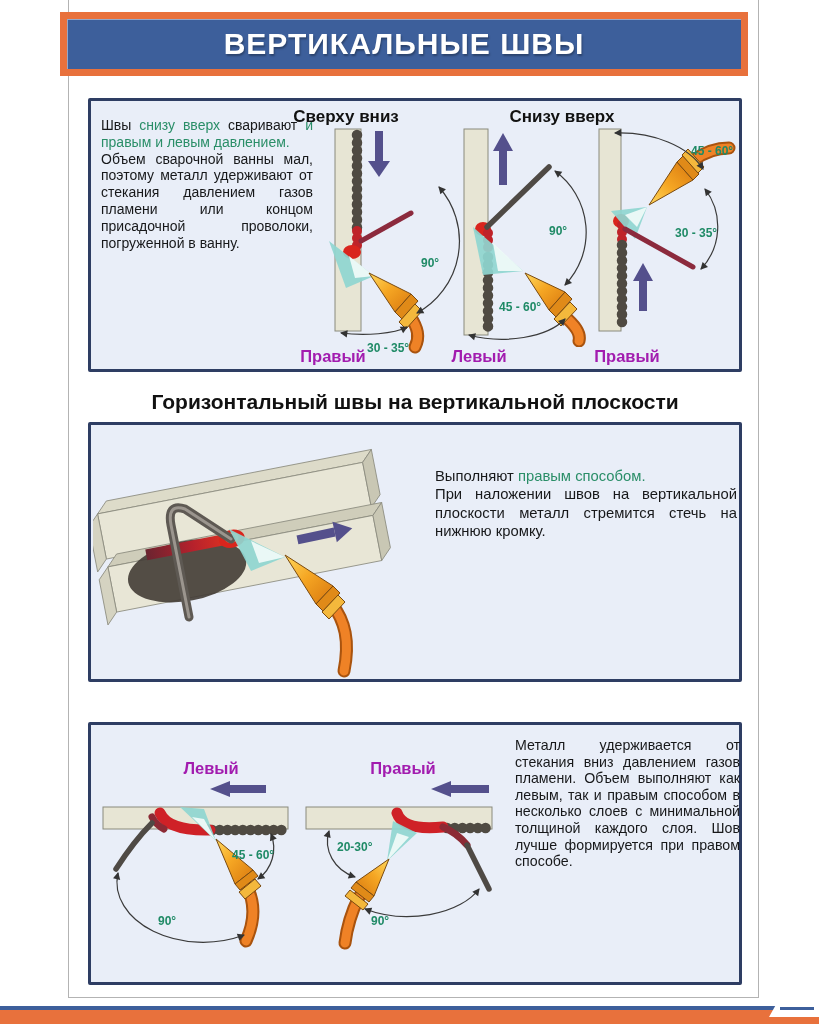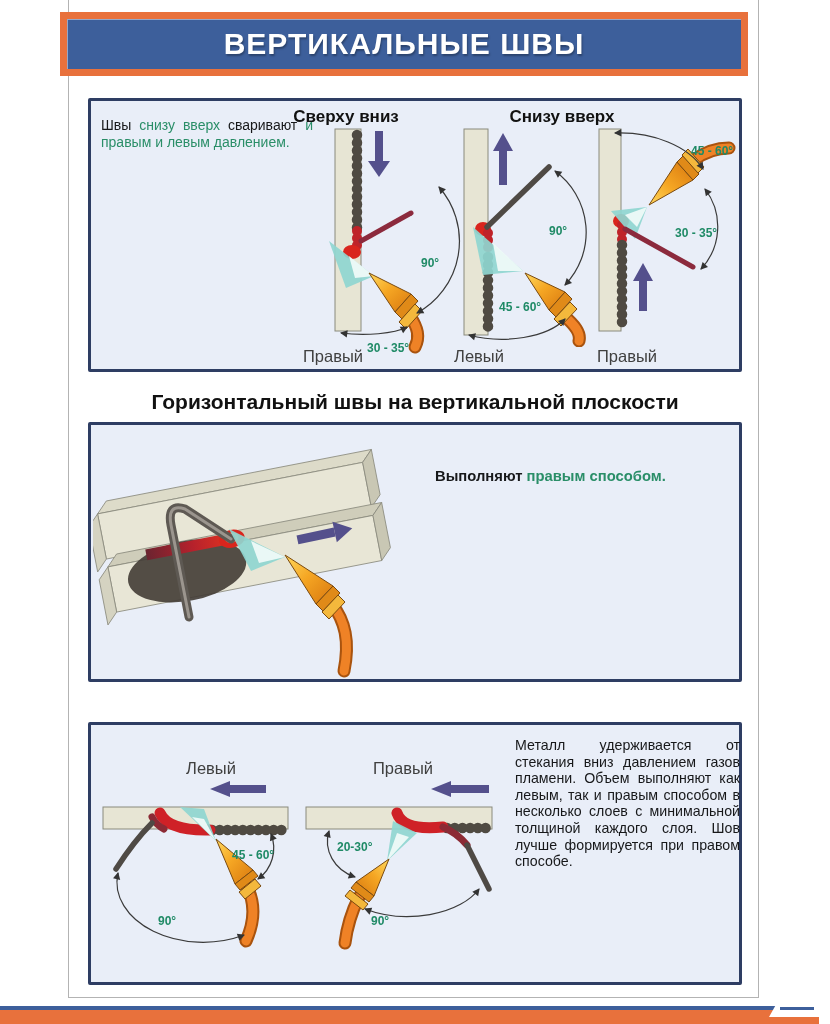--- a/index.html
+++ b/index.html
@@ -16,26 +16,26 @@
   .box1{top:98px;height:274px;}
   .box2{top:422px;height:260px;}
   .box3{top:722px;height:263px;}
   .sectitle{position:absolute;left:88px;width:654px;text-align:center;font-weight:bold;
             font-size:21px;color:#111;}
   .st2{top:390px;}
   .st3{top:691px;}
   .txt{position:absolute;color:#17181a;text-align:justify;}
   .txt p{margin:0;}
   .t-intro{left:10px;top:16px;width:212px;font-size:14px;line-height:1.2;}
-  .t-mid{left:344px;top:42px;width:302px;font-size:14.8px;line-height:1.24;font-weight:bold;}
+  .t-mid{left:344px;top:42px;width:302px;font-size:14.8px;line-height:1.24;}
   .t-ceil{left:424px;top:12px;width:225px;font-size:14.2px;line-height:1.17;}
   .g{color:#2a8e68;}
   .gtitle{position:absolute;top:6px;width:210px;text-align:center;font-weight:bold;font-size:17px;color:#111;}
   .gt1{left:150px;} .gt2{left:366px;}
-  .dlabel{position:absolute;width:100px;text-align:center;font-weight:normal;font-size:16.5px;color:#404040;}
+  .dlabel{position:absolute;width:100px;text-align:center;font-weight:bold;font-size:16.5px;color:#a21caf;}
   .bl{top:246px;}
   .l1{left:192px;} .l2{left:338px;} .l3{left:486px;}
   .cl{top:34px;}
   .cl1{left:70px;} .cl2{left:262px;}
   .dg{position:absolute;}
   .d1{left:228px;top:24px;} .d2{left:360px;top:24px;} .d3{left:490px;top:24px;}
   .d4{left:2px;top:4px;} .d5{left:5px;top:8px;} .d6{left:208px;top:8px;}
   .footline{position:absolute;left:0;top:1006px;width:819px;height:4px;background:#3d5f9b;}
   .footbar{position:absolute;left:0;top:1010px;width:819px;height:14px;background:#e8713c;}
   .brand{position:absolute;left:769px;top:1001px;width:50px;height:16px;background:#fff;
@@ -65,20 +65,21 @@
 <div class="canvas">
   <div class="sheet"></div>
 
   <header class="titlebar">
     <h1>ВЕРТИКАЛЬНЫЕ ШВЫ</h1>
   </header>
 
   <section class="box box1">
     <div class="txt t-intro">
       <p><span>Швы </span><span class="g">снизу вверх</span><span> сваривают </span><span class="g">и правым и левым давлением.</span></p>
+      <p>Объем сварочной ванны мал, поэтому металл удерживают от стекания давлением газов пламени или концом присадочной проволоки, погруженной в ванну.</p>
     </div>
 
     <div class="gtitle gt1">Сверху вниз</div>
     <div class="gtitle gt2">Снизу вверх</div>
 
     <svg class="dg d1" width="150" height="234" viewBox="0 0 150 234">
       <defs>
         <marker id="ah1" viewBox="0 0 8 8" refX="6.5" refY="4" markerWidth="7" markerHeight="7" orient="auto-start-reverse">
             <path d="M0.5,0.5 L7.5,4 L0.5,7.5 Z" fill="#333"></path>
           </marker>
@@ -222,20 +223,21 @@
         <polygon class="nut" points="229,183 245,166 252,173 236,190"></polygon>
       </g>
       <g transform="rotate(-12 230 106)">
         <rect class="purple" x="204" y="101" width="38" height="9"></rect>
         <polygon class="purple" points="242,95 242,116 260,105.5"></polygon>
       </g>
     </svg>
 
     <div class="txt t-mid">
       <p><span>Выполняют </span><span class="g">правым способом.</span></p>
+      <p>При наложении швов на вертикальной плоскости металл стремится стечь на нижнюю кромку.</p>
     </div>
   </section>
 
 
   <section class="box box3">
     <div class="dlabel cl cl1">Левый</div>
     <div class="dlabel cl cl2">Правый</div>
 
     <svg class="dg d5" width="205" height="230" viewBox="0 0 205 230">
       <defs>

